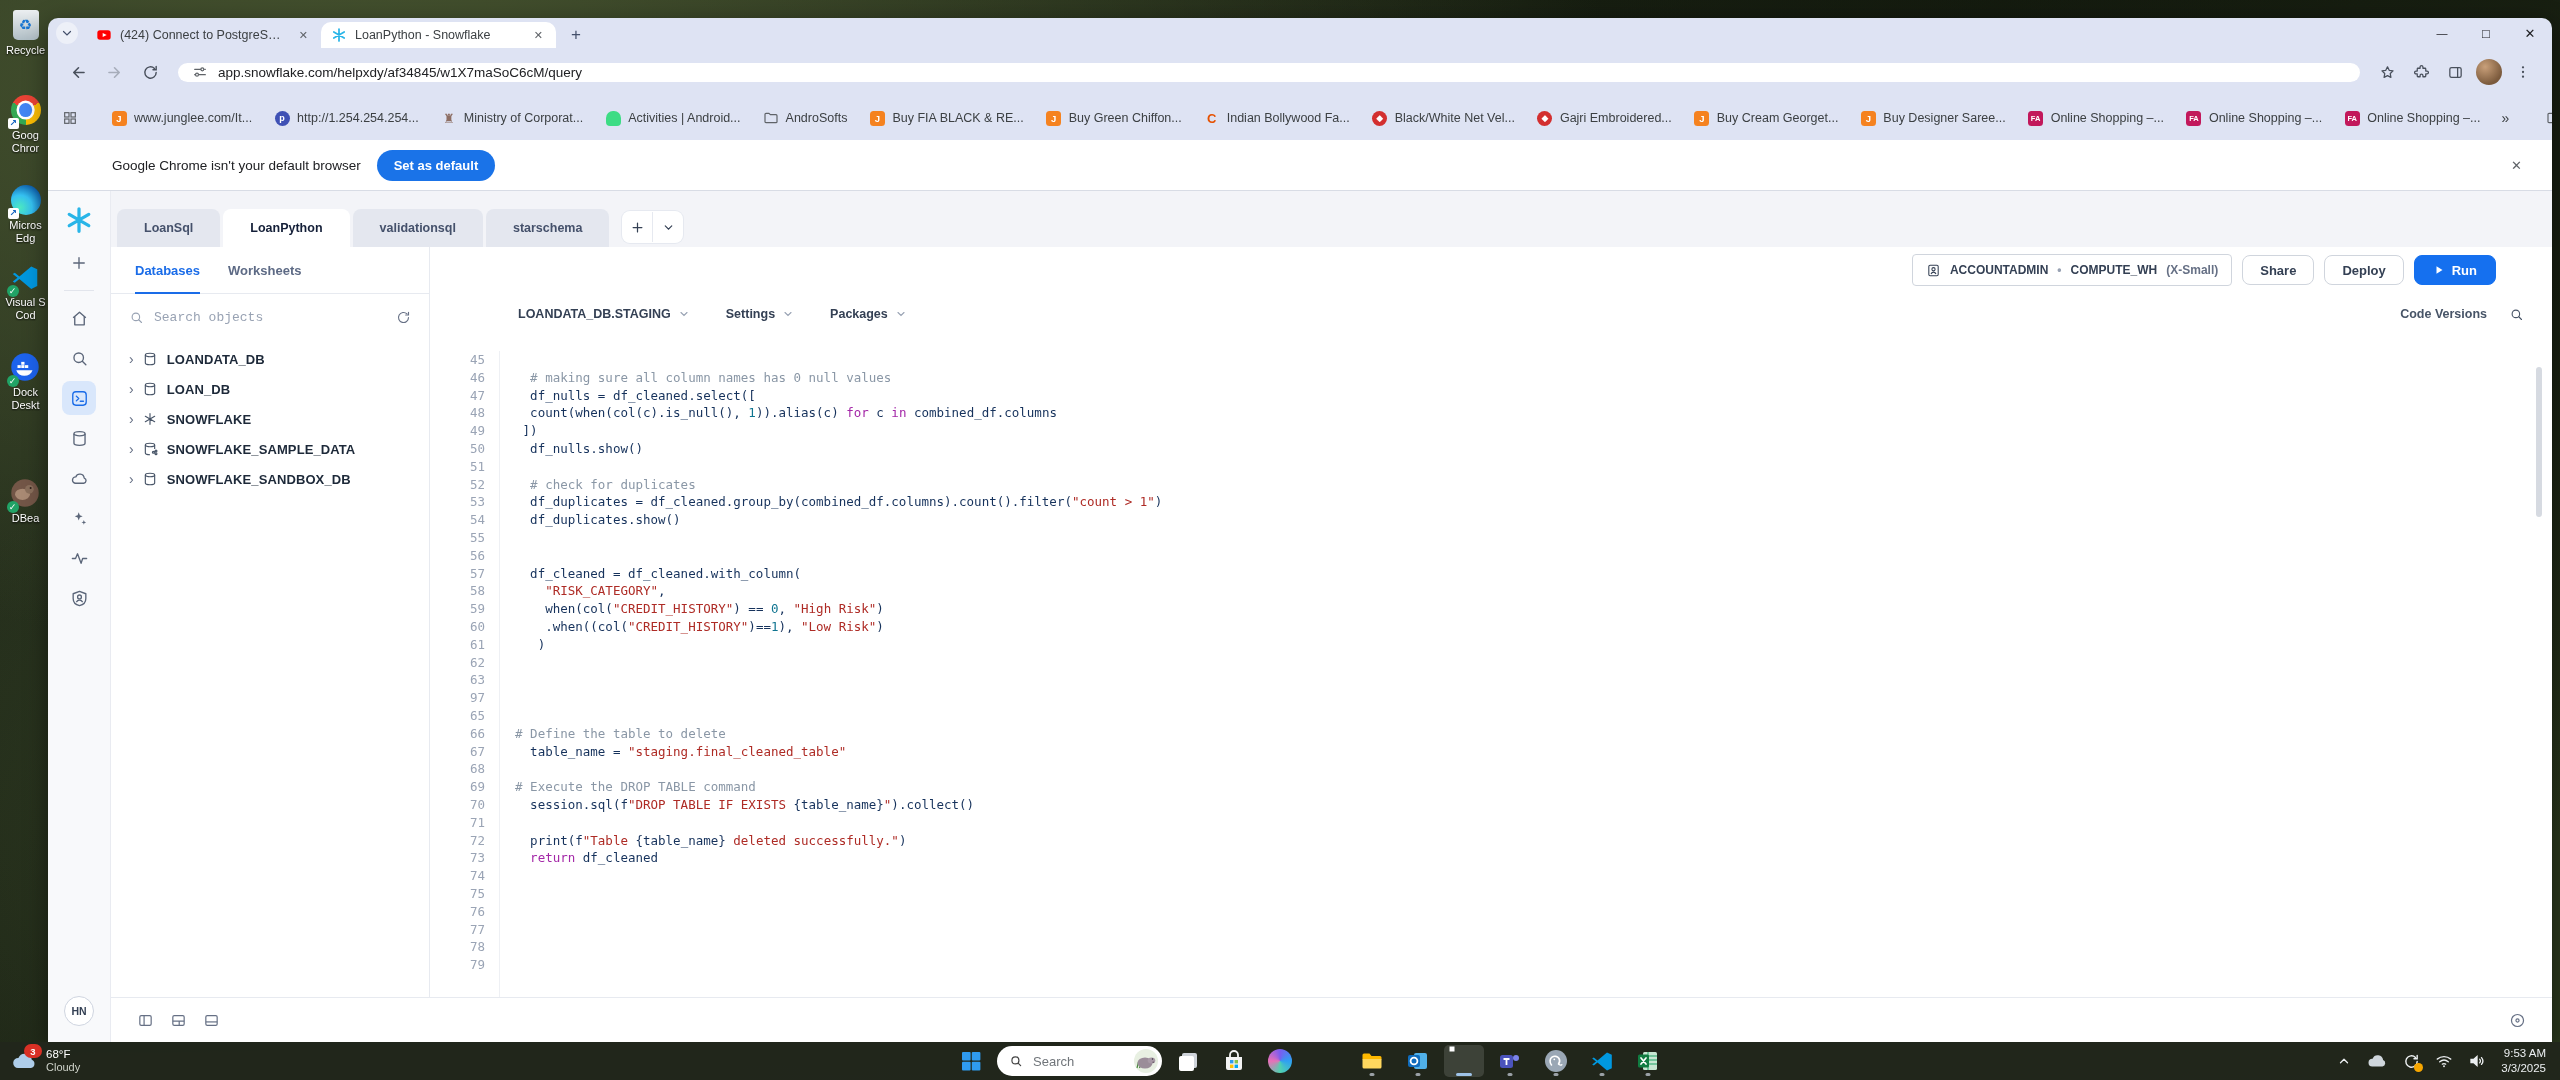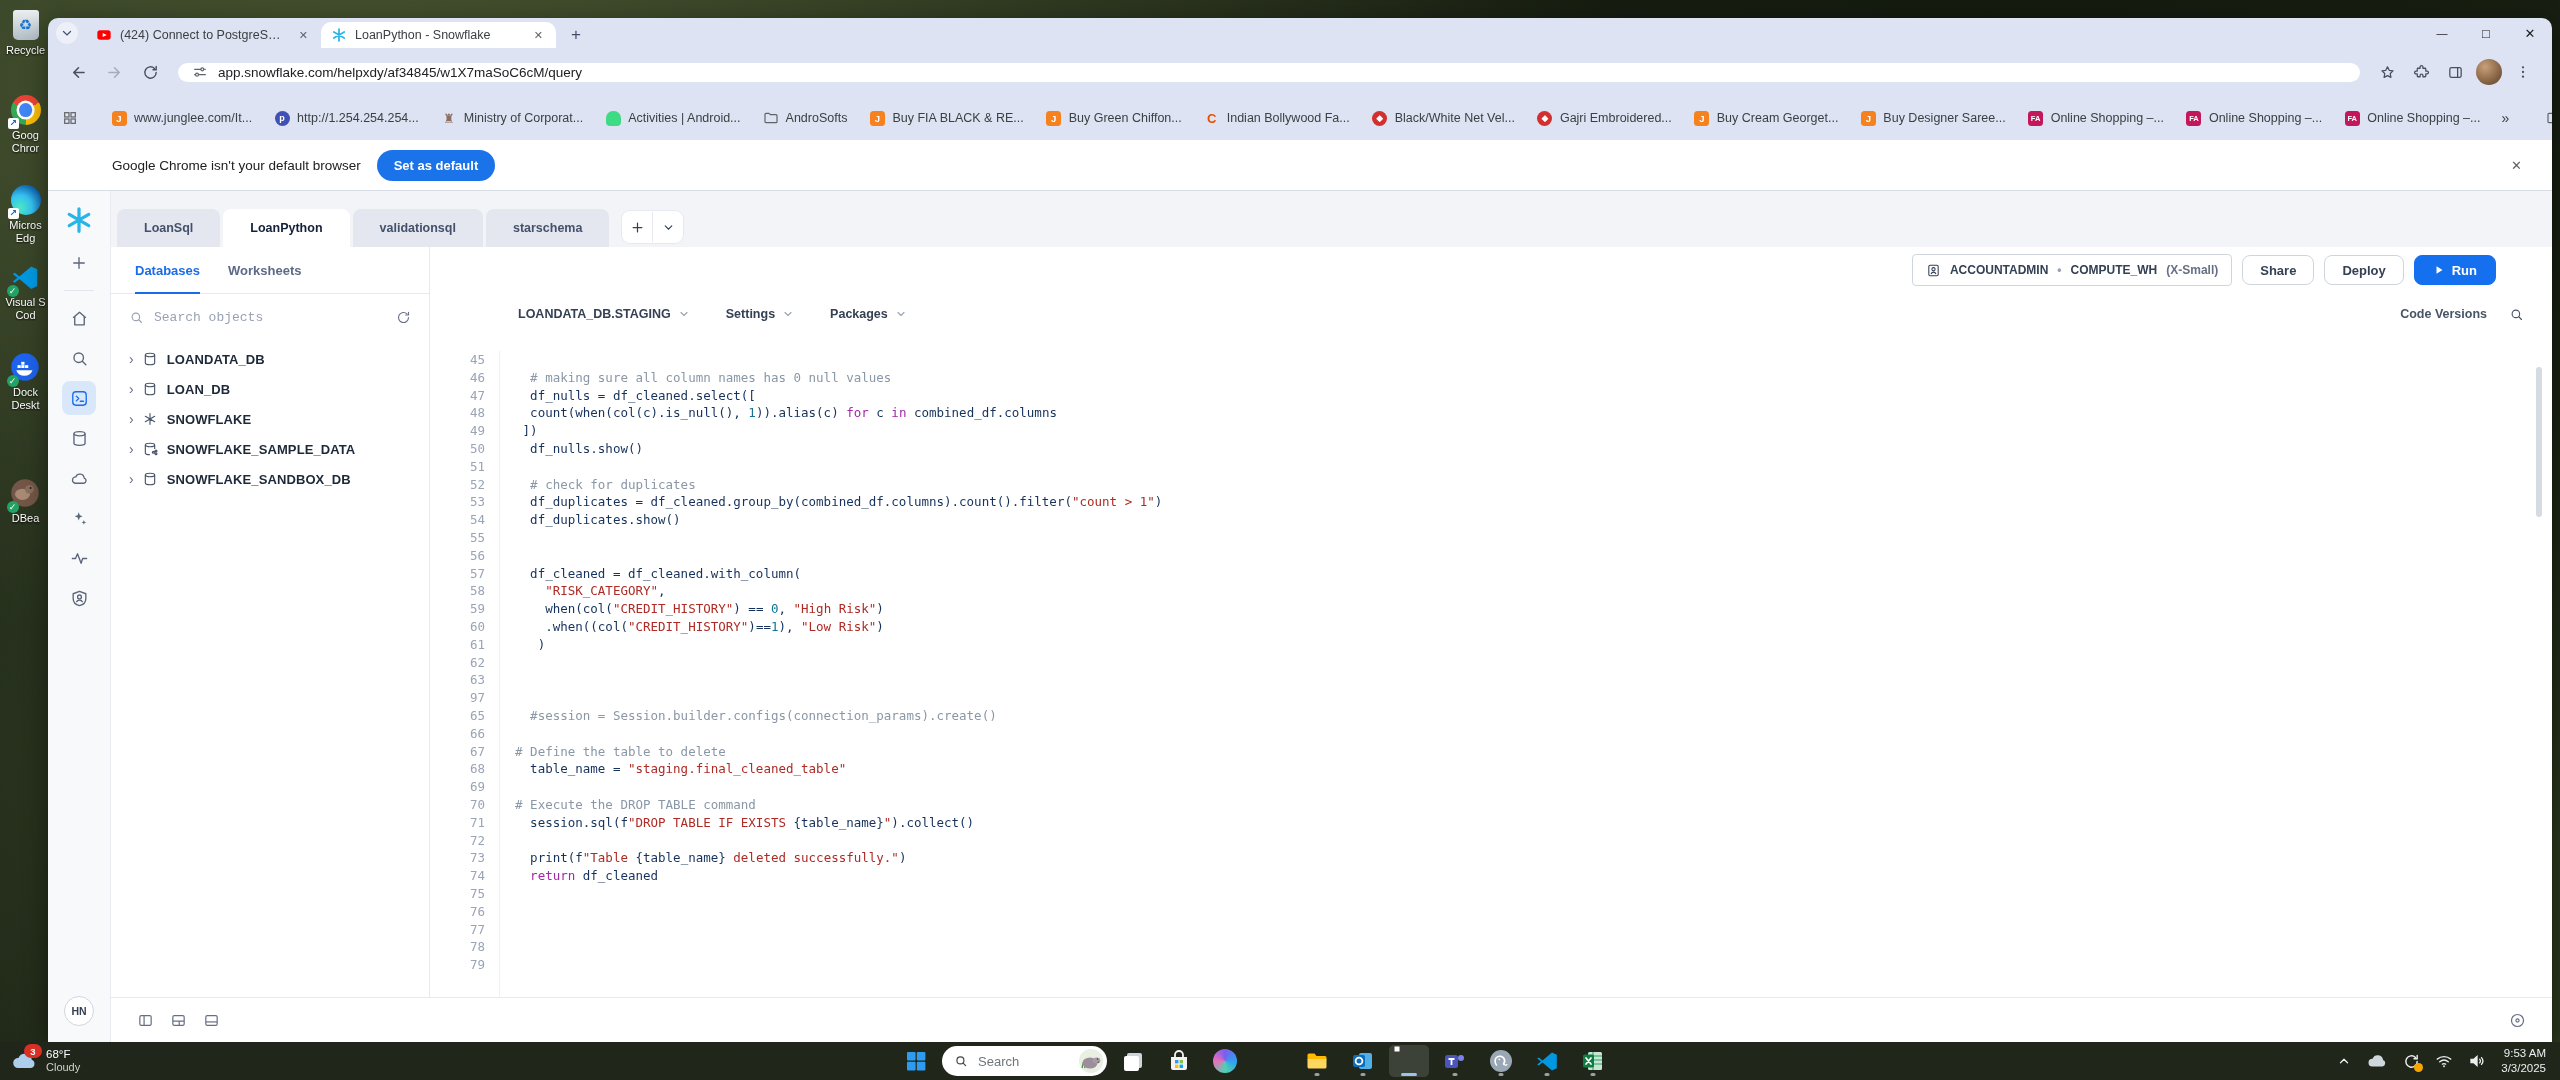--- a/index.html
+++ b/index.html
@@ -119,21 +119,21 @@
   .sffoot{height:44px;flex:none;background:#fff;border-top:1px solid #e7eaf0;display:flex;align-items:center;padding:0 26px;gap:16px;color:#667085}
   .fright{margin-left:auto}
   
   .taskbar{position:absolute;left:0;bottom:0;width:2560px;height:38px;background:rgba(33,38,28,.97);display:flex;align-items:center;color:#fff}
   .weather{display:flex;align-items:center;gap:8px;padding-left:10px;width:160px}
   .wcloud{position:relative;width:28px;height:24px}
   .wbadge{position:absolute;right:-4px;top:-5px;min-width:14px;height:14px;border-radius:7px;background:#d93025;color:#fff;
     font-size:9.5px;font-weight:700;display:flex;align-items:center;justify-content:center;padding:0 2px}
   .wtxt{font-size:11.5px;line-height:1.25}
   .wtxt .cond{color:#cfd3ca;font-size:11px}
-  .tbcenter{position:absolute;left:896px;top:0;height:38px;display:flex;align-items:center;gap:6px}
+  .tbcenter{position:absolute;left:951px;top:0;height:38px;display:flex;align-items:center;gap:6px}
   .tbtn{width:40px;height:32px;display:flex;align-items:center;justify-content:center;border-radius:5px;position:relative}
   .tbtn.active{background:rgba(255,255,255,.13)}
   .tbtn .rdot{position:absolute;bottom:1px;left:50%;transform:translateX(-50%);width:5px;height:3px;border-radius:2px;background:#9aa0a6}
   .tbtn.active .rdot{width:16px;background:#9fc3e8}
   .tbi{width:24px;height:24px}
   .tsrch{width:150px;height:30px;background:#fff;border-radius:15px;display:flex;align-items:center;gap:8px;padding:0 3px 0 12px;color:#5f6368}
   .tsrch input{border:none;outline:none;width:70px;font-size:13px;color:#444;font-family:inherit;background:transparent}
   .tsrch input::placeholder{color:#70757a}
   .tray{margin-left:auto;display:flex;align-items:center;gap:15px;padding-right:14px;color:#eceff1}
   .clock{text-align:right;font-size:11.5px;line-height:1.3}
@@ -695,21 +695,20 @@
                 <div class="cl"></div>
                 <div class="cl"></div>
                 <div class="cl"><span class="cd">    df_cleaned = df_cleaned.with_column(</span></div>
                 <div class="cl"><span class="cd">      </span><span class="st">"RISK_CATEGORY"</span><span class="cd">,</span></div>
                 <div class="cl"><span class="cd">      when(col(</span><span class="st">"CREDIT_HISTORY"</span><span class="cd">) == </span><span class="nm">0</span><span class="cd">, </span><span class="st">"High Risk"</span><span class="cd">)</span></div>
                 <div class="cl"><span class="cd">      .when((col(</span><span class="st">"CREDIT_HISTORY"</span><span class="cd">)==</span><span class="nm">1</span><span class="cd">), </span><span class="st">"Low Risk"</span><span class="cd">)</span></div>
                 <div class="cl"><span class="cd">     )</span></div>
                 <div class="cl"></div>
                 <div class="cl"></div>
                 <div class="cl"></div>
-                <div class="cl"><span class="cm">    #session = Session.builder.configs(connection_params).create()</span></div>
                 <div class="cl"></div>
                 <div class="cl"><span class="cm">  # Define the table to delete</span></div>
                 <div class="cl"><span class="cd">    table_name = </span><span class="st">"staging.final_cleaned_table"</span></div>
                 <div class="cl"></div>
                 <div class="cl"><span class="cm">  # Execute the DROP TABLE command</span></div>
                 <div class="cl"><span class="cd">    session.sql(f</span><span class="st">"DROP TABLE IF EXISTS </span><span class="cd">{table_name}</span><span class="st">"</span><span class="cd">).collect()</span></div>
                 <div class="cl"></div>
                 <div class="cl"><span class="cd">    print(f</span><span class="st">"Table </span><span class="cd">{table_name}</span><span class="st"> deleted successfully."</span><span class="cd">)</span></div>
                 <div class="cl"><span class="cd">    </span><span class="kw">return</span><span class="cd"> df_cleaned</span></div>
                 <div class="cl"></div>

